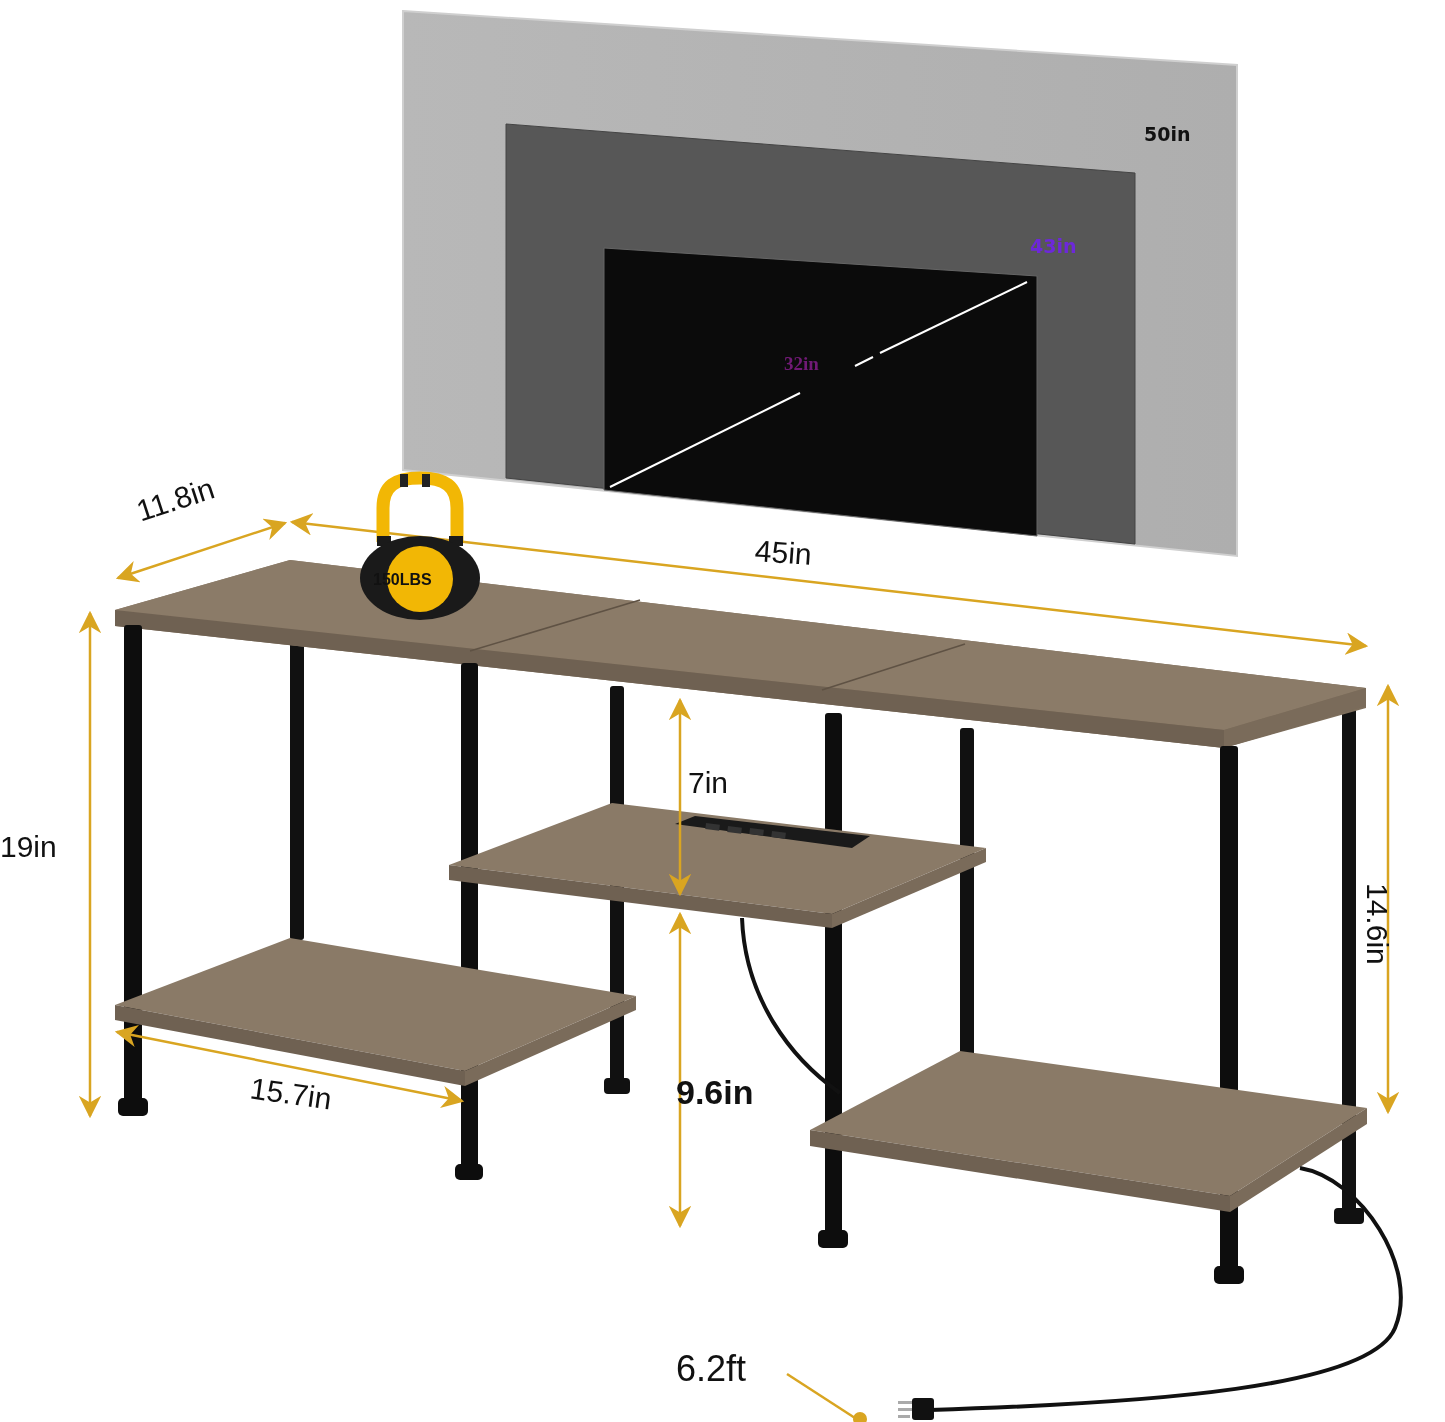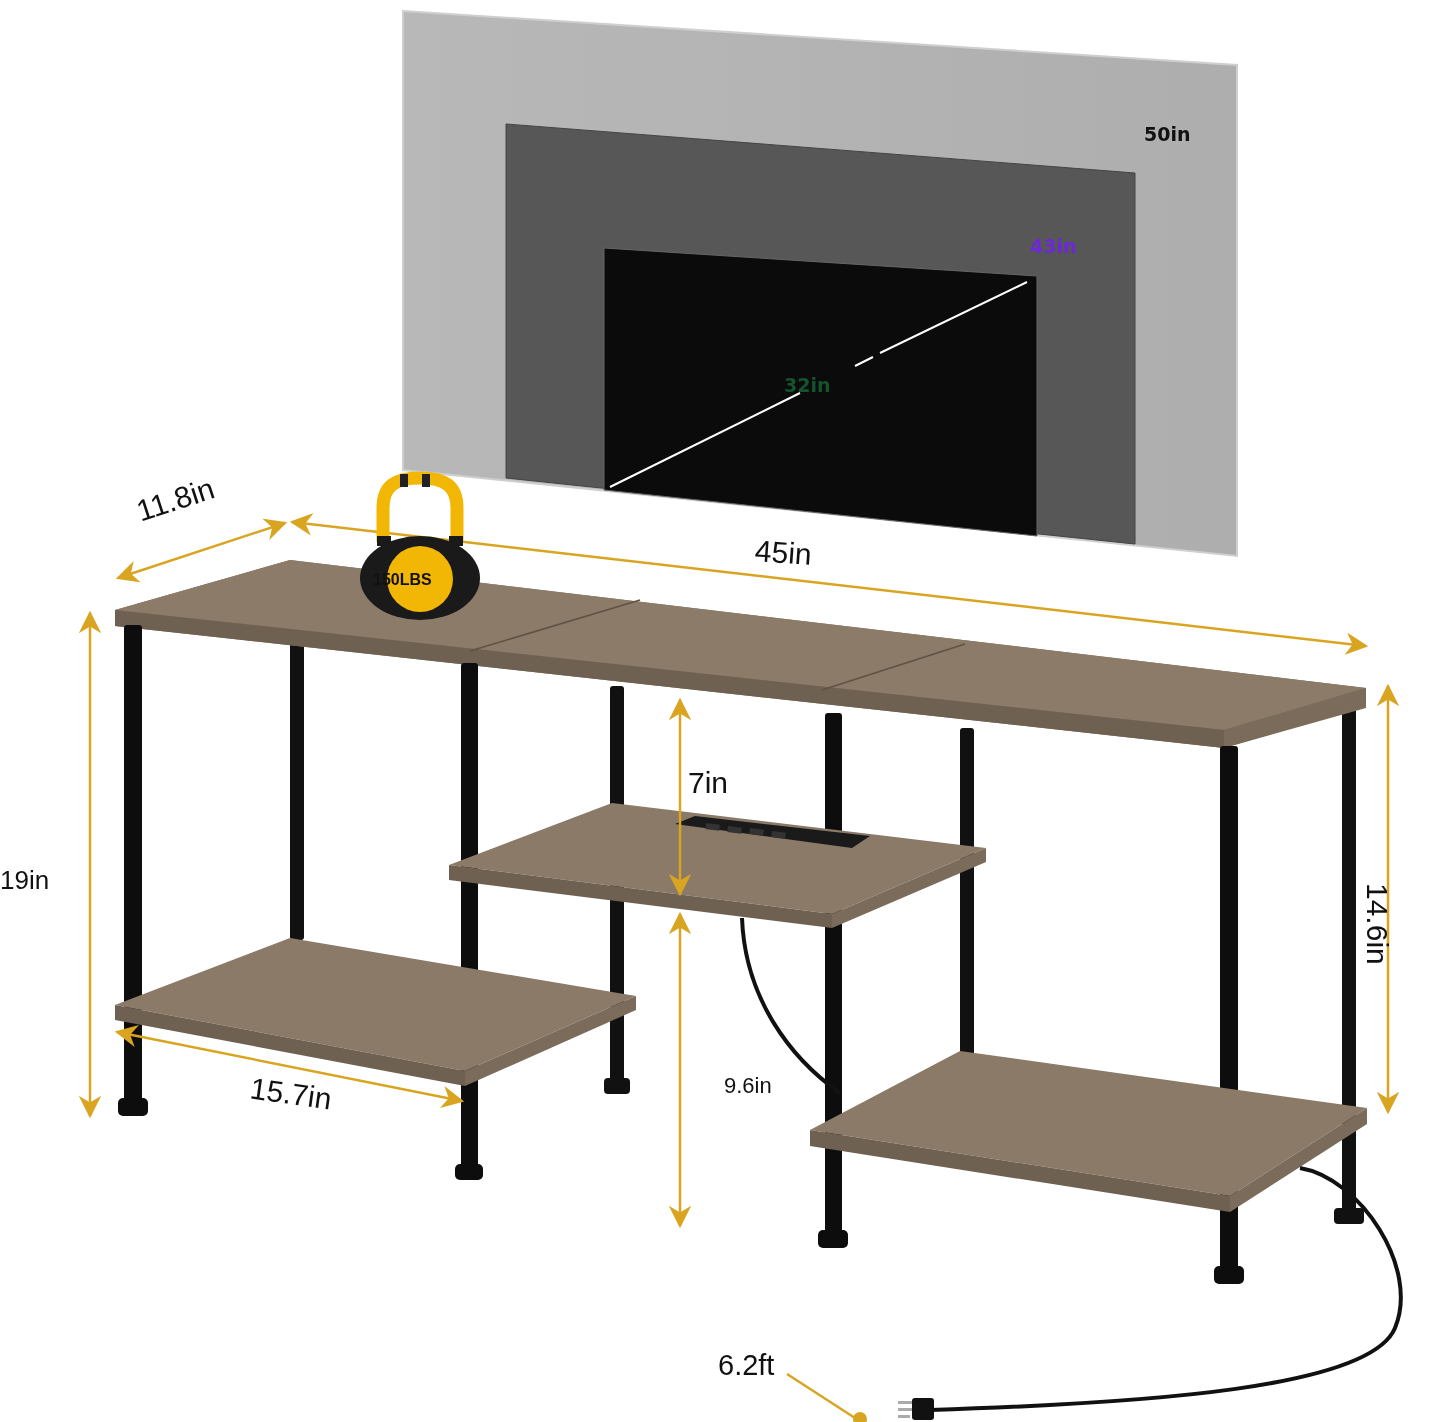--- a/index.html
+++ b/index.html
@@ -122,27 +122,27 @@
       <rect x="377" y="528" width="14" height="10" fill="#1a1a1a"></rect>
       <rect x="449" y="528" width="14" height="10" fill="#1a1a1a"></rect>
       <ellipse cx="420" cy="570" rx="60" ry="42" fill="#1A1A1A"></ellipse>
       <circle cx="420" cy="571" r="33" fill="#F2B705"></circle>
     </g>
   </svg>
 
   
   <div class="tvlbl" style="left:1144px;top:117px;color:#111;">50in</div>
   <div class="tvlbl" style="left:1030px;top:229px;color:#6d28d9;">43in</div>
-  <div class="tvlbl" style="left:784px;top:368px;color:#14532d;">32in</div>
+  <div class="tvlbl" style="left:784px;top:346px;color:#701a75;font-family:Liberation Serif, serif;">32in</div>
 
   
   <div class="kb-text" style="left:373px;top:564px;">150LBS</div>
 
   
   <div class="lbl" style="left:133px;top:490px;font-size:30px;transform:rotate(-18deg);transform-origin:left top;">11.8in</div>
   <div class="lbl" style="left:755px;top:530px;font-size:30px;transform:rotate(4deg);">45in</div>
-  <div class="lbl" style="left:0px;top:859px;font-size:26px;">19in</div>
+  <div class="lbl" style="left:0px;top:824px;font-size:30px;">19in</div>
   <div class="lbl" style="left:1392px;top:875px;font-size:30px;transform:rotate(90deg);transform-origin:left top;">14.6in</div>
   <div class="lbl" style="left:688px;top:760px;font-size:30px;text-align:right;">7in</div>
-  <div class="lbl" style="left:724px;top:1067px;font-size:22px;">9.6in</div>
+  <div class="lbl" style="left:676px;top:1067px;font-size:34px;font-weight:bold;">9.6in</div>
   <div class="lbl" style="left:250px;top:1071px;font-size:30px;transform:rotate(8deg);">15.7in</div>
-  <div class="lbl" style="left:718px;top:1343px;font-size:29px;">6.2ft</div>
+  <div class="lbl" style="left:676px;top:1343px;font-size:36px;">6.2ft</div>
 </div>
 
 </body></html>

